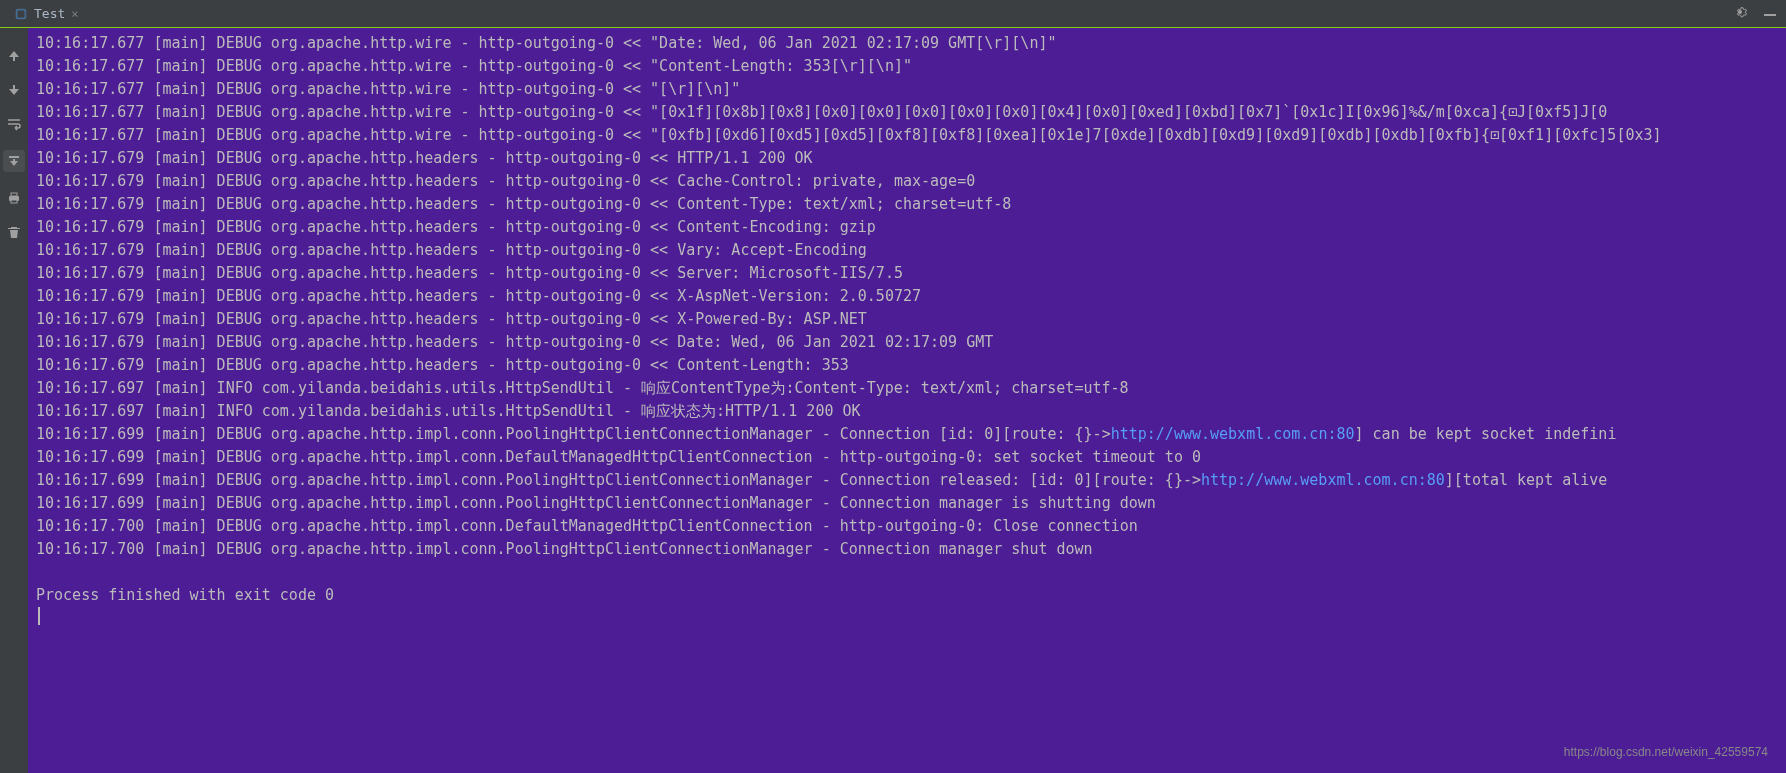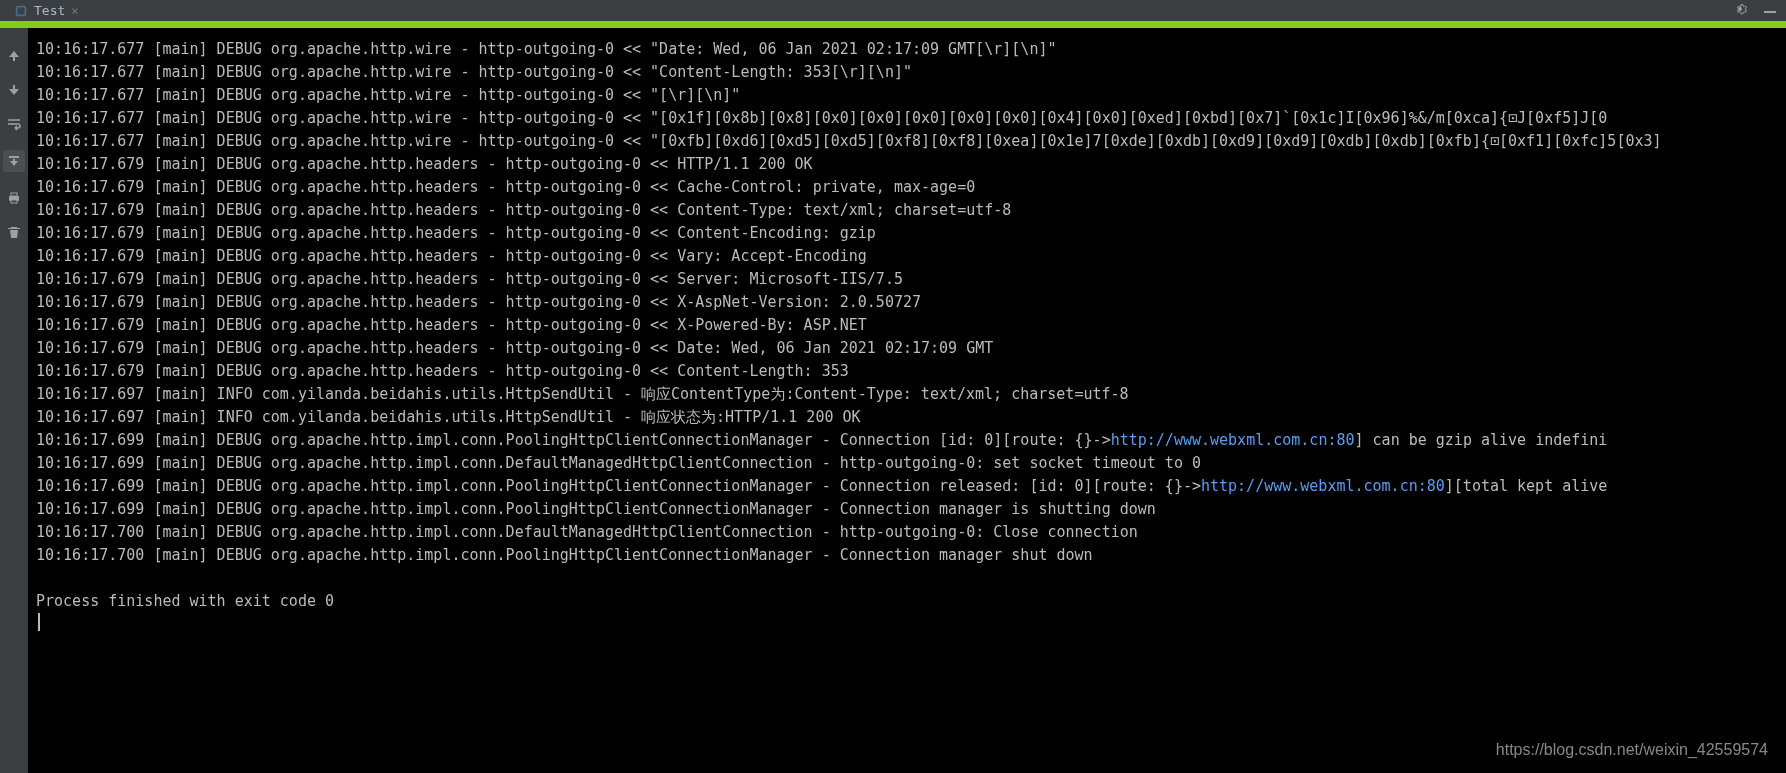--- a/index.html
+++ b/index.html
@@ -14,21 +14,21 @@
       color: #bbbbbb;
       overflow: hidden;
     }
     .titlebar {
       background-color: #3c3f41;
       height: 28px;
       display: flex;
       align-items: center;
       justify-content: space-between;
       padding: 0 8px;
-      border-bottom: 7px solid #84cc16;
+      border-bottom: 1px solid #84cc16;
     }
     .titlebar-left {
       display: flex;
       align-items: center;
       gap: 8px;
     }
     .tab {
       display: flex;
       align-items: center;
       gap: 6px;
@@ -87,40 +87,40 @@
       padding: 3px;
       border-radius: 3px;
       width: 22px;
       height: 22px;
       display: flex;
       align-items: center;
       justify-content: center;
     }
     .console {
       flex: 1;
-      background-color: #000000;
-      padding: 10px 8px;
+      background-color: #4c1d95;
+      padding: 4px 8px;
       overflow: hidden;
       position: relative;
     }
     .log-line {
       white-space: nowrap;
       line-height: 23px;
       color: #bbbbbb;
       font-size: 15px;
     }
     .log-link {
       color: #589df6;
     }
     .watermark {
       position: absolute;
       right: 18px;
       bottom: 14px;
       color: #888;
-      font-size: 16px;
+      font-size: 12px;
       font-family: sans-serif;
     }
     .blank-line {
       height: 23px;
     }
     .cursor-line {
       height: 18px;
       border-left: 2px solid #bbbbbb;
       margin-left: 2px;
     }
@@ -208,21 +208,21 @@
         <div class="log-line">10:16:17.679 [main] DEBUG org.apache.http.headers - http-outgoing-0 &lt;&lt; Server: Microsoft-IIS/7.5</div>
         <div class="log-line">10:16:17.679 [main] DEBUG org.apache.http.headers - http-outgoing-0 &lt;&lt; X-AspNet-Version: 2.0.50727</div>
         <div class="log-line">10:16:17.679 [main] DEBUG org.apache.http.headers - http-outgoing-0 &lt;&lt; X-Powered-By: ASP.NET</div>
         <div class="log-line">10:16:17.679 [main] DEBUG org.apache.http.headers - http-outgoing-0 &lt;&lt; Date: Wed, 06 Jan 2021 02:17:09 GMT</div>
         <div class="log-line">10:16:17.679 [main] DEBUG org.apache.http.headers - http-outgoing-0 &lt;&lt; Content-Length: 353</div>
         <div class="log-line">10:16:17.697 [main] INFO com.yilanda.beidahis.utils.HttpSendUtil - 响应ContentType为:Content-Type: text/xml; charset=utf-8</div>
         <div class="log-line">10:16:17.697 [main] INFO com.yilanda.beidahis.utils.HttpSendUtil - 响应状态为:HTTP/1.1 200 OK</div>
       </div>
 
     <div class="log-line">
-      <span>10:16:17.699 [main] DEBUG org.apache.http.impl.conn.PoolingHttpClientConnectionManager - Connection [id: 0][route: {}-&gt;</span><a class="log-link">http://www.webxml.com.cn:80</a><span>] can be gzip alive indefini</span>
+      <span>10:16:17.699 [main] DEBUG org.apache.http.impl.conn.PoolingHttpClientConnectionManager - Connection [id: 0][route: {}-&gt;</span><a class="log-link">http://www.webxml.com.cn:80</a><span>] can be kept socket indefini</span>
     </div>
     <div class="log-line">10:16:17.699 [main] DEBUG org.apache.http.impl.conn.DefaultManagedHttpClientConnection - http-outgoing-0: set socket timeout to 0</div>
     <div class="log-line">
       <span>10:16:17.699 [main] DEBUG org.apache.http.impl.conn.PoolingHttpClientConnectionManager - Connection released: [id: 0][route: {}-&gt;</span><a class="log-link">http://www.webxml.com.cn:80</a><span>][total kept alive</span>
     </div>
 
     <div id="log-tail-container">
         <div class="log-line">10:16:17.699 [main] DEBUG org.apache.http.impl.conn.PoolingHttpClientConnectionManager - Connection manager is shutting down</div>
         <div class="log-line">10:16:17.700 [main] DEBUG org.apache.http.impl.conn.DefaultManagedHttpClientConnection - http-outgoing-0: Close connection</div>
         <div class="log-line">10:16:17.700 [main] DEBUG org.apache.http.impl.conn.PoolingHttpClientConnectionManager - Connection manager shut down</div>

